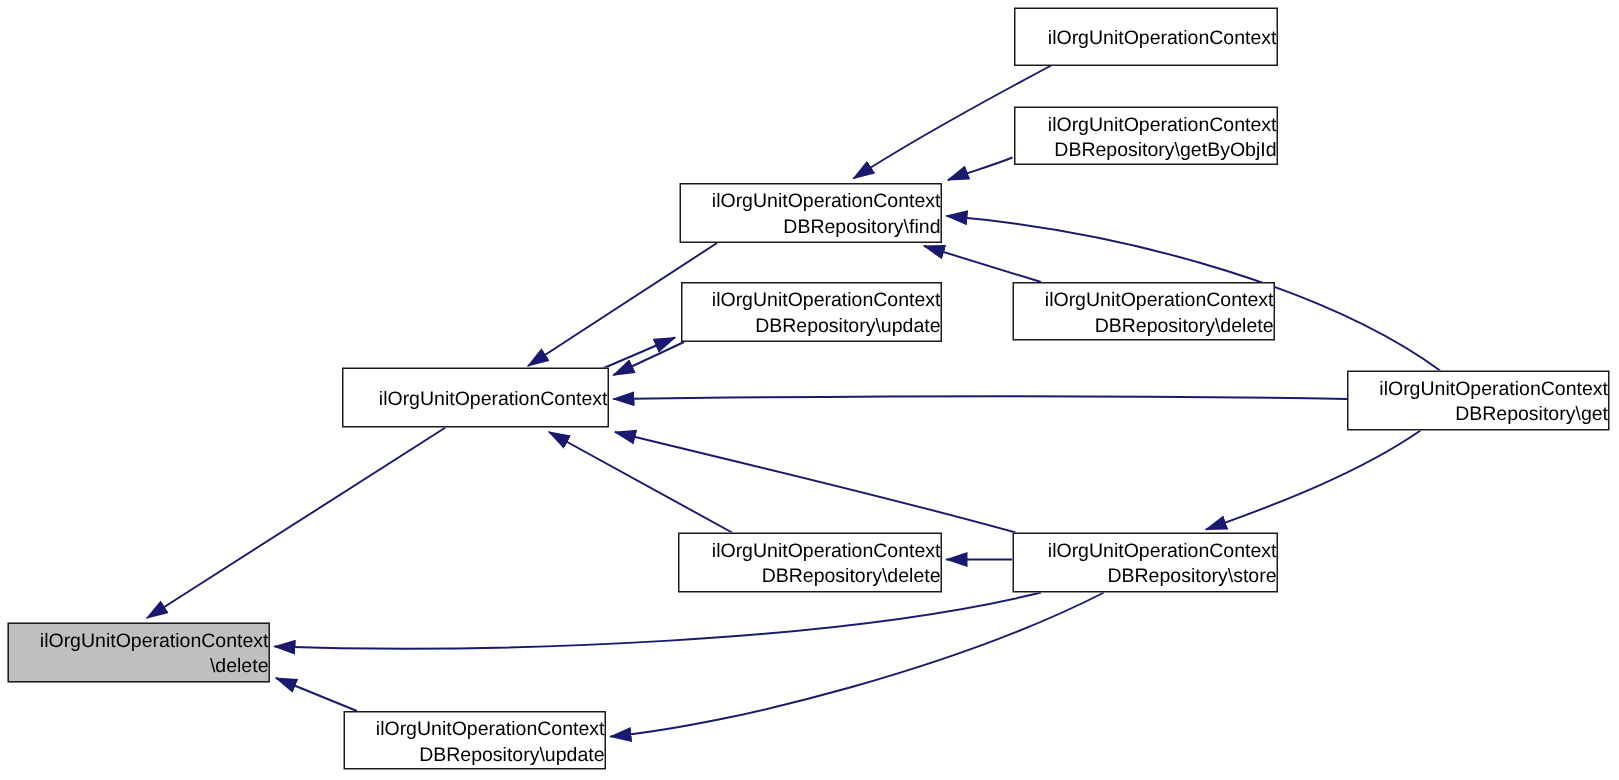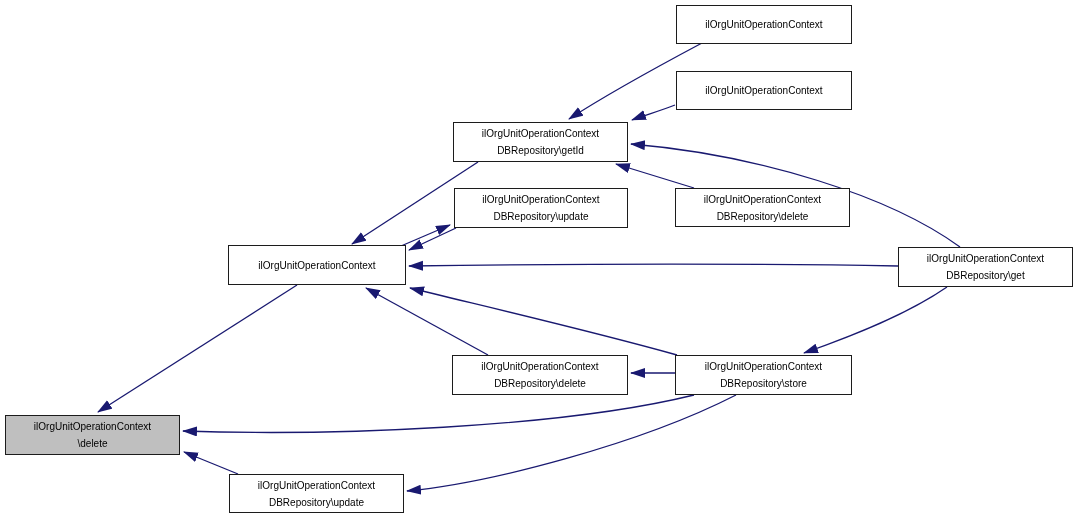--- a/index.html
+++ b/index.html
@@ -20,23 +20,23 @@
   }
   .edges-layer{position:absolute;left:0;top:0;width:1079px;height:520px;}
   .edge{fill:none;stroke:var(--edge);stroke-width:1.3px;}
   .node{
     position:absolute;
     box-sizing:border-box;
     border:1px solid var(--border);
     background:var(--nodefill);
     color:var(--text);
     display:flex;flex-direction:column;
-    align-items:center;justify-content:center;
+    align-items:flex-end;justify-content:center;
     text-align:center;
-    font-size:10px;line-height:17px;
+    font-size:13px;line-height:17px;
     white-space:nowrap;
     cursor:pointer;
   }
   .node.highlighted{
     background:var(--hifill);
     border-width:1.5px;
     cursor:default;
   }
   .node span{display:block;}
 </style>
@@ -66,24 +66,25 @@
       <path d="M694,395 C560,428 330,436 183,431" class="edge" marker-end="url(#arrowhead)"></path>
       <path d="M238,474 L184,452" class="edge" marker-end="url(#arrowhead)"></path>
       <path d="M297,285 L98,412" class="edge" marker-end="url(#arrowhead)"></path>
     </svg>
 
 <div class="node" style="left: 676px; top: 5px; width: 176px; height: 39px;">
       <span>ilOrgUnitOperationContext</span>
     </div>
     <div class="node" style="left: 676px; top: 71px; width: 176px; height: 39px;">
       <span>ilOrgUnitOperationContext</span>
+      <span>DBRepository\getByObjId</span>
     </div>
     <div class="node" style="left: 453px; top: 122px; width: 175px; height: 40px;">
       <span>ilOrgUnitOperationContext</span>
-      <span>DBRepository\getId</span>
+      <span>DBRepository\find</span>
     </div>
     <div class="node" style="left: 454px; top: 188px; width: 174px; height: 40px;">
       <span>ilOrgUnitOperationContext</span>
       <span>DBRepository\update</span>
     </div>
     <div class="node" style="left: 675px; top: 188px; width: 175px; height: 39px;">
       <span>ilOrgUnitOperationContext</span>
       <span>DBRepository\delete</span>
     </div>
     <div class="node" style="left: 228px; top: 245px; width: 178px; height: 40px;">

